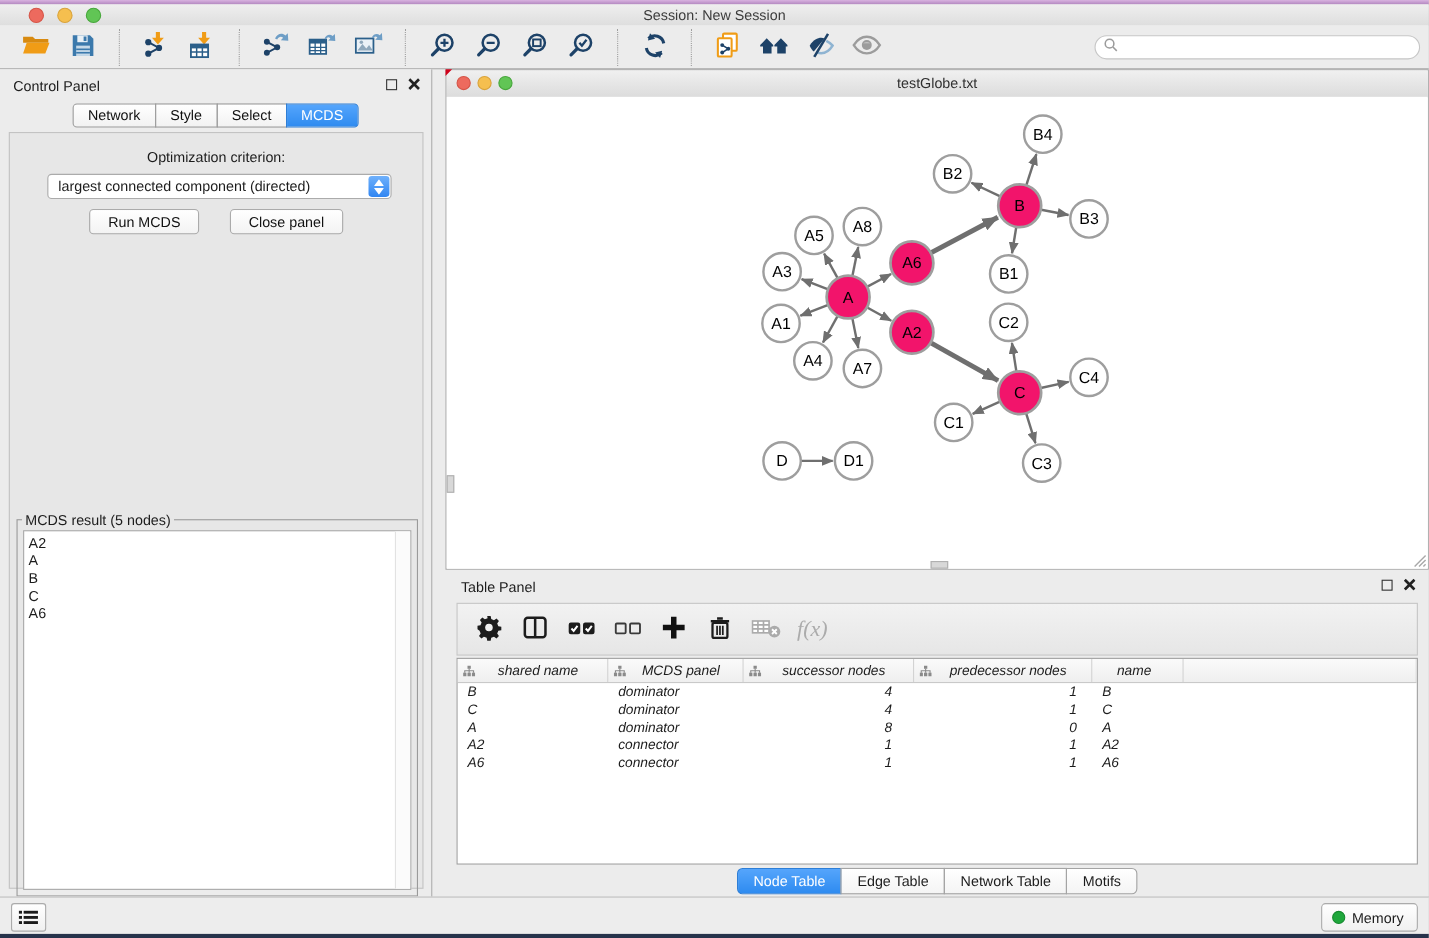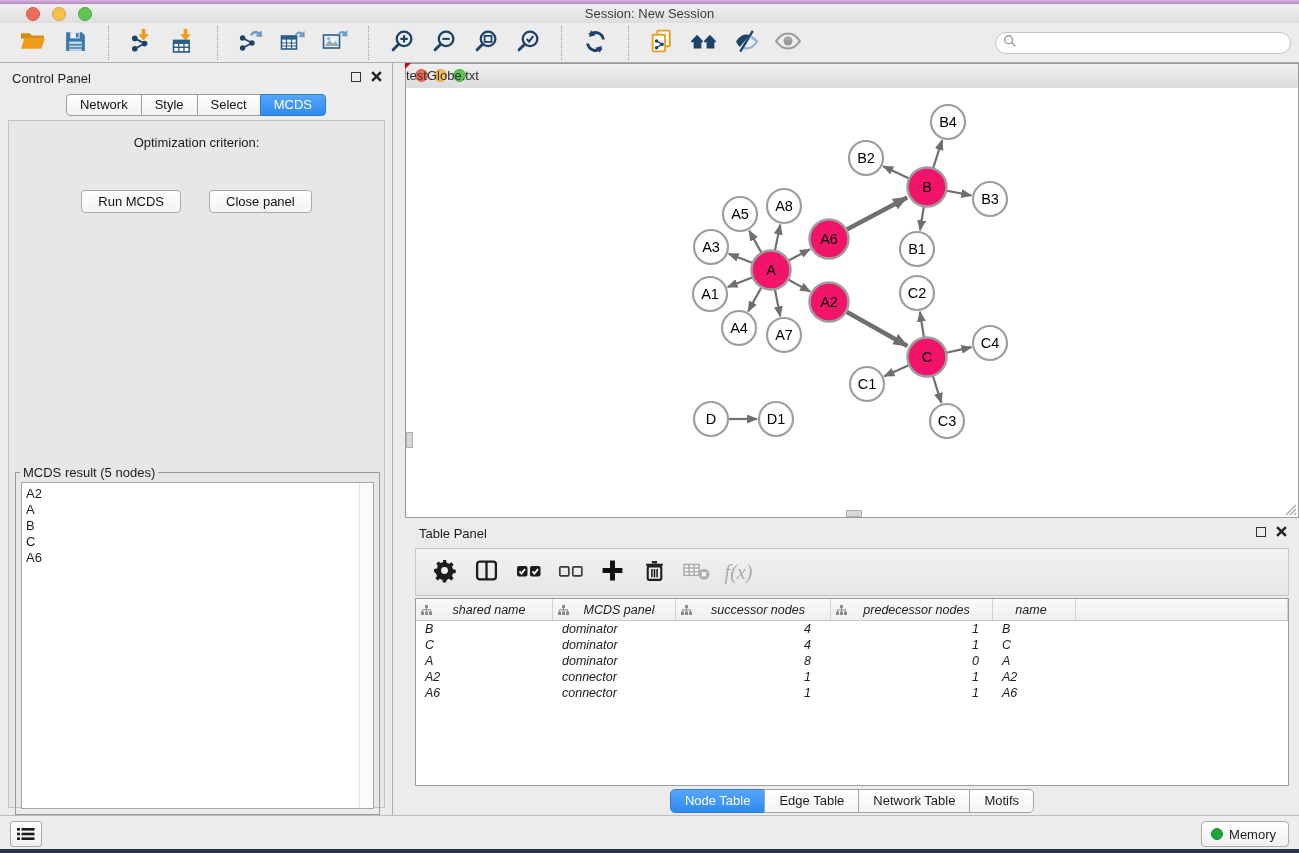--- a/index.html
+++ b/index.html
@@ -66,21 +66,21 @@
                border:1px solid #A6A6A6;overflow:hidden;}
   .result-scroll{position:absolute;top:0;right:0;bottom:0;width:13px;background:#FBFBFB;border-left:1px solid #E2E2E2;}
   .result-item{height:16px;line-height:16px;padding-left:4px;}
   .result-items{padding-top:3px;}
 
   
   .netwin{position:absolute;left:405px;top:63px;width:894px;height:455px;background:#fff;
           border:1px solid #9A9A9A;box-sizing:border-box;}
   .nettitle{position:absolute;left:0;top:0;right:0;height:24px;background:linear-gradient(#F0F0F0,#DCDCDC);
             border-bottom:1px solid #BFBFBF;}
-  .nettitle .title{position:absolute;left:0;right:0;top:4px;text-align:left;color:#2f2f2f;}
+  .nettitle .title{position:absolute;left:0;right:0;top:4px;text-align:center;color:#2f2f2f;}
   .nlights{position:absolute;left:9px;top:5px;display:flex;gap:6px;}
   .nlight{width:13px;height:13px;border-radius:50%;box-sizing:border-box;}
   .corner-mark{position:absolute;left:-1px;top:-1px;width:0;height:0;
                border-top:6px solid #D0021B;border-right:6px solid transparent;}
   .canvas{position:absolute;left:0;top:24px;width:892px;height:429px;background:#fff;}
   .nub-left{position:absolute;left:0;top:368px;width:7px;height:16px;background:#D8D8D8;border:1px solid #B0B0B0;box-sizing:border-box;}
   .nub-bottom{position:absolute;left:440px;bottom:0;width:16px;height:7px;background:#D8D8D8;border:1px solid #B0B0B0;box-sizing:border-box;}
   .grip{position:absolute;right:1px;bottom:1px;}
 
   
@@ -291,20 +291,31 @@
       </span>
     </div>
     <div class="tabs-row" id="cp-tabs">
         <div class="tab">Network</div>
         <div class="tab">Style</div>
         <div class="tab">Select</div>
         <div class="tab active">MCDS</div>
       </div>
     <div class="cbody">
       <div class="crit-label">Optimization criterion:</div>
+      <div class="dropdown">
+        <span class="dval">largest connected component (directed)</span>
+        <span class="stepper">
+          <svg width="9" height="6" viewBox="0 0 9 6">
+              <path d="M4.5 0 L9 6 H0 Z" fill="#fff"></path>
+            </svg>
+          <svg width="9" height="6" viewBox="0 0 9 6">
+              <path d="M4.5 6 L0 0 H9 Z" fill="#fff"></path>
+            </svg>
+        </span>
+      </div>
       <div class="btnrow">
         <button class="pbtn">Run MCDS</button>
         <button class="pbtn">Close panel</button>
       </div>
       <fieldset class="result-group">
         <legend>MCDS result (5 nodes)</legend>
         <div class="result-list">
           <div class="result-items" id="result-items">
               <div class="result-item">A2</div>
               <div class="result-item">A</div>

